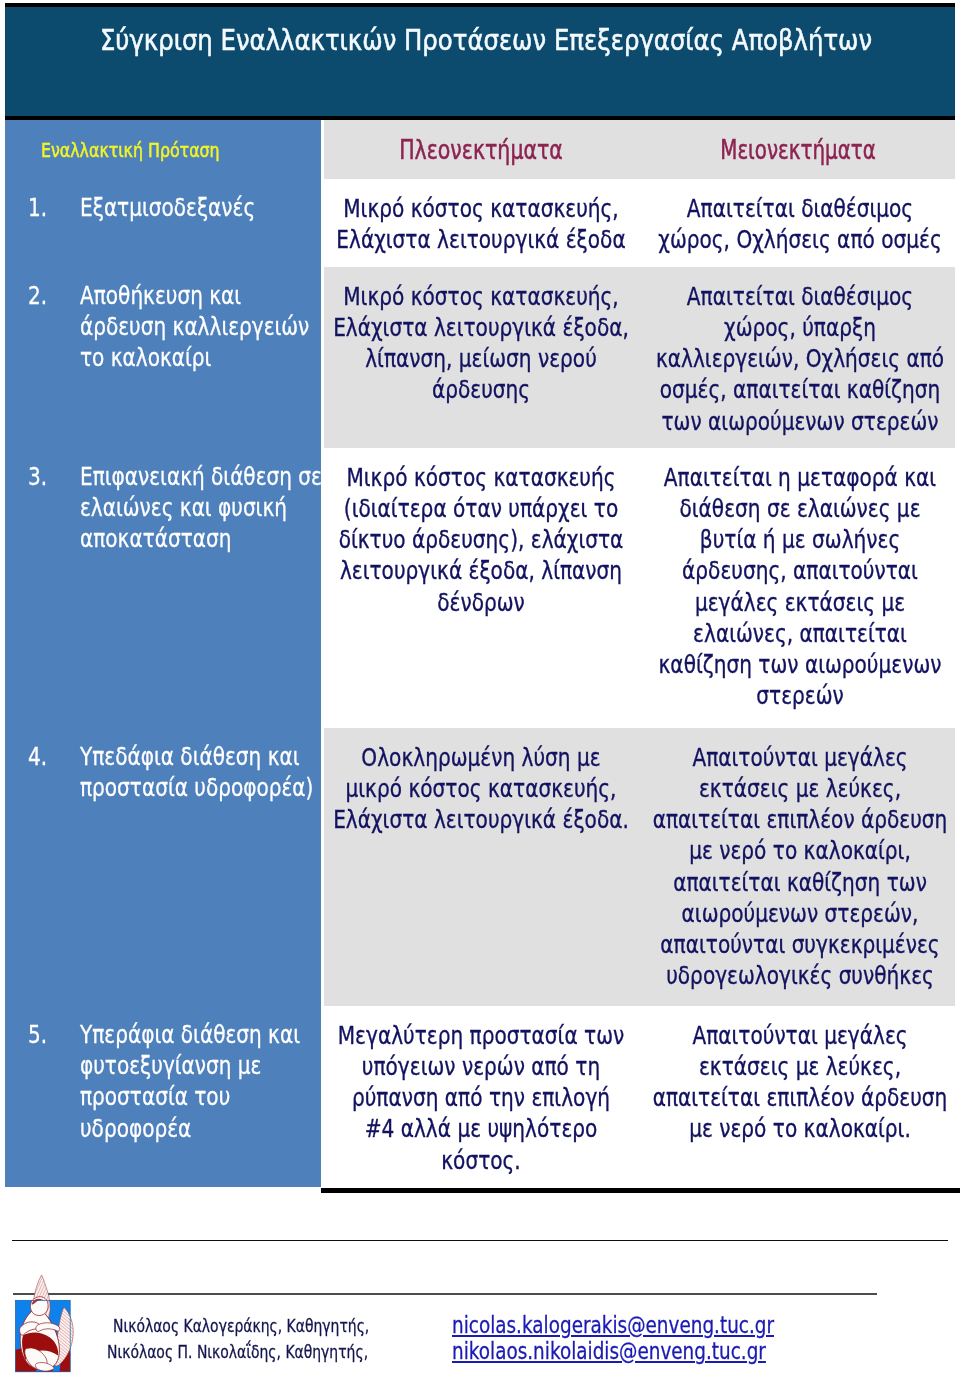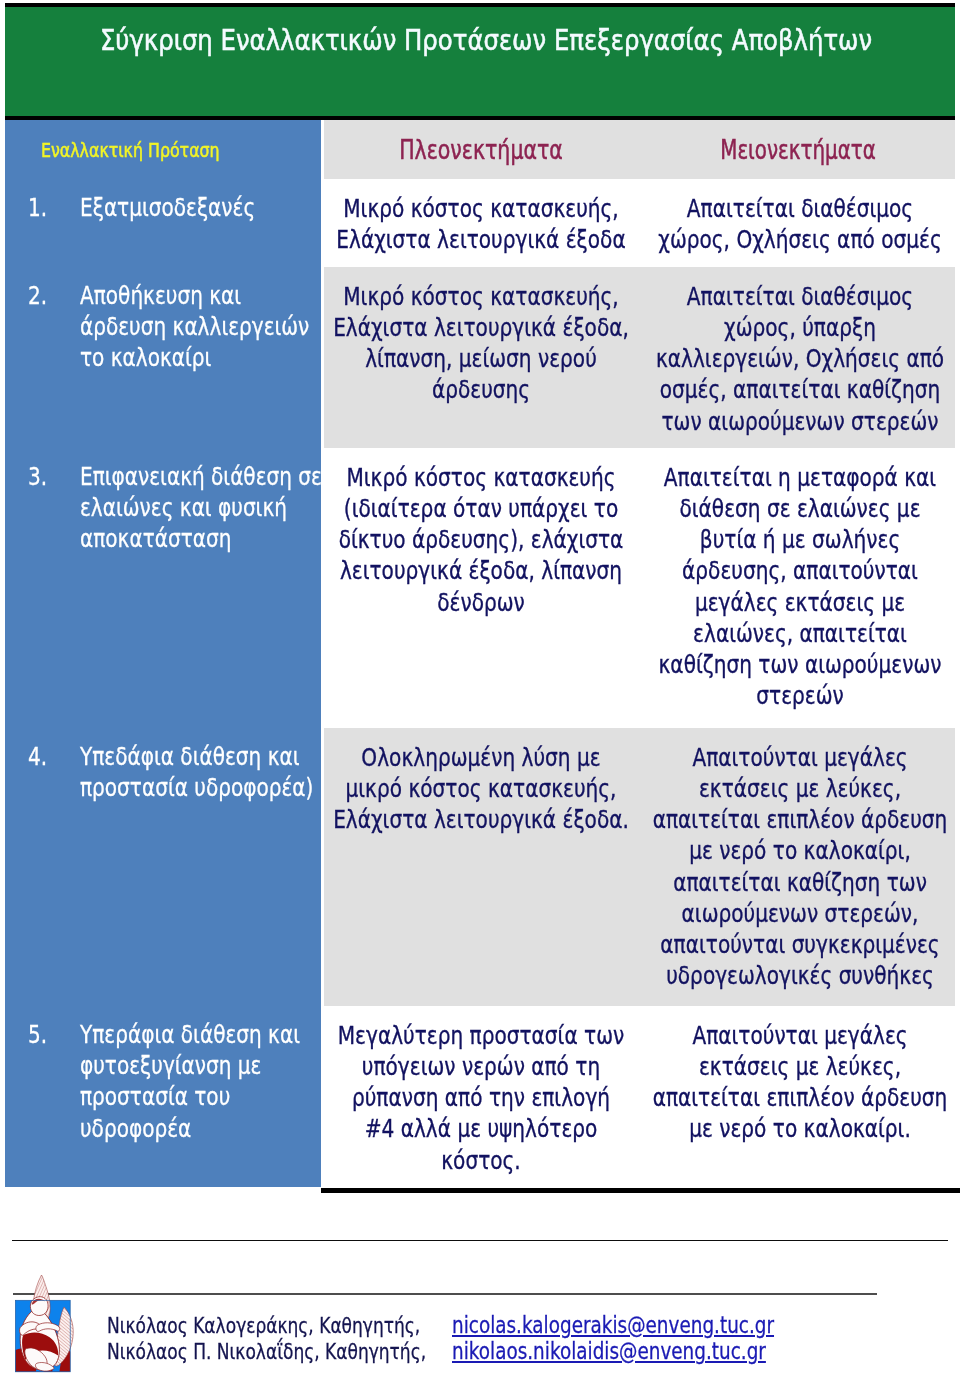--- a/index.html
+++ b/index.html
@@ -3,21 +3,21 @@
 <meta charset="utf-8">
 <title>slide</title>
 <style>
   html,body{margin:0;padding:0;}
   body{width:960px;height:1377px;background:#ffffff;
        font-family:"DejaVu Sans",sans-serif;overflow:hidden;}
   #slide{position:relative;width:960px;height:1377px;background:#fff;overflow:hidden;}
 
   
   .title-band{position:absolute;left:5px;top:3px;width:950px;height:117px;
-              background:#15803d;box-sizing:border-box;
+              background:#0c4a6e;box-sizing:border-box;
               border-top:4px solid #000;border-bottom:4px solid #000;}
   .title-text{position:absolute;left:0;right:0;top:12px;
               color:#f4fbff;font-family:"DejaVu Sans",sans-serif;
               font-weight:normal;font-size:27.8px;}
   .title-text > div{height:43.6px;line-height:43.6px;position:relative;}
   .title-text > div > span{position:absolute;top:0;display:inline-block;
                            transform:translateX(-50%) scaleX(0.877);
                            transform-origin:center center;white-space:nowrap;
                            -webkit-text-stroke:0.55px #f4fbff;}
   .title-text > div:nth-child(1) > span{left:481px;}
@@ -65,22 +65,22 @@
   .cx div{height:31.25px;line-height:31.25px;position:relative;}
   .cx div span{position:absolute;left:0;top:0;display:inline-block;
                transform:translateX(-50%) scaleX(0.81);
                transform-origin:center center;white-space:nowrap;
                -webkit-text-stroke:0.35px #121260;}
 
   
   .hr1{position:absolute;left:12px;top:1239.6px;width:936px;height:1.7px;background:#0d0d0d;}
   .hr2{position:absolute;left:13px;top:1293.4px;width:864px;height:1.4px;background:#4d4d4d;}
   .logo{position:absolute;left:12px;top:1274px;width:80px;height:106px;}
-  .names{position:absolute;left:107px;top:1313px;color:#14144f;font-size:22px;
-         font-family:"DejaVu Sans",sans-serif;}
+  .names{position:absolute;left:107px;top:1313px;color:#14144f;font-size:18px;
+         font-family:"DejaVu Sans",sans-serif;text-align:right;}
   .names div{height:25.8px;line-height:25.8px;}
   .names div span{display:inline-block;transform:scaleX(0.775);transform-origin:left center;
                   white-space:nowrap;-webkit-text-stroke:0.3px #14144f;}
   .mails{position:absolute;left:452px;top:1313px;font-size:23px;
          font-family:"DejaVu Sans",sans-serif;}
   .mails div{height:25.8px;line-height:25.8px;}
   .mails a{color:#1a1ab4;text-decoration:underline;display:inline-block;
            transform:scaleX(0.80);transform-origin:left center;white-space:nowrap;
            -webkit-text-stroke:0.3px #1a1ab4;}
   .pageno{position:absolute;left:919.5px;top:1294.5px;color:#000;font-size:26.3px;

